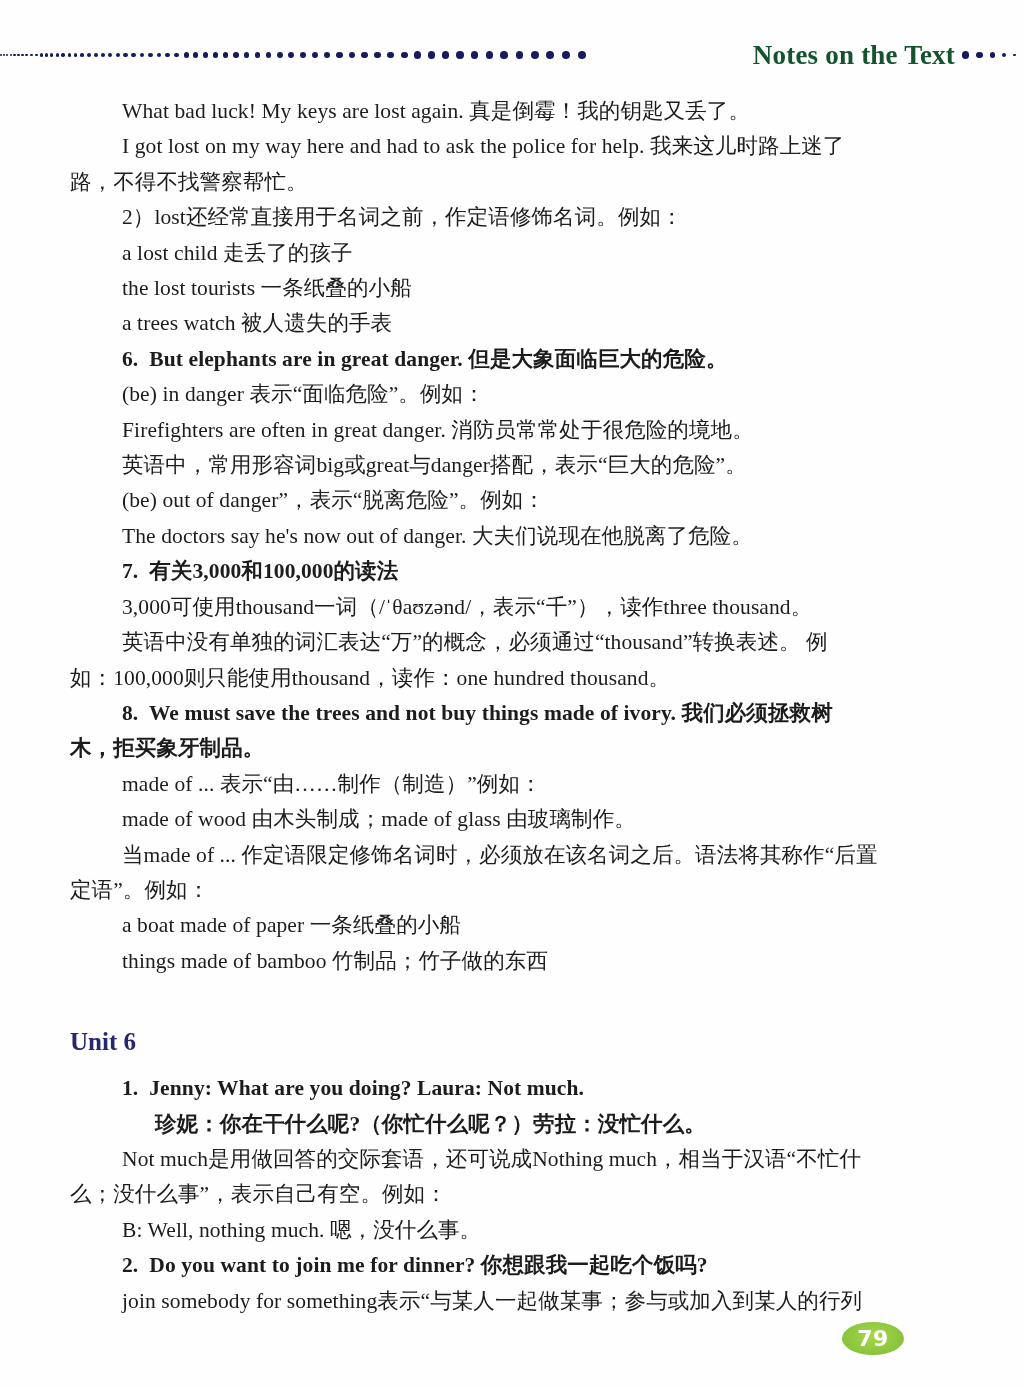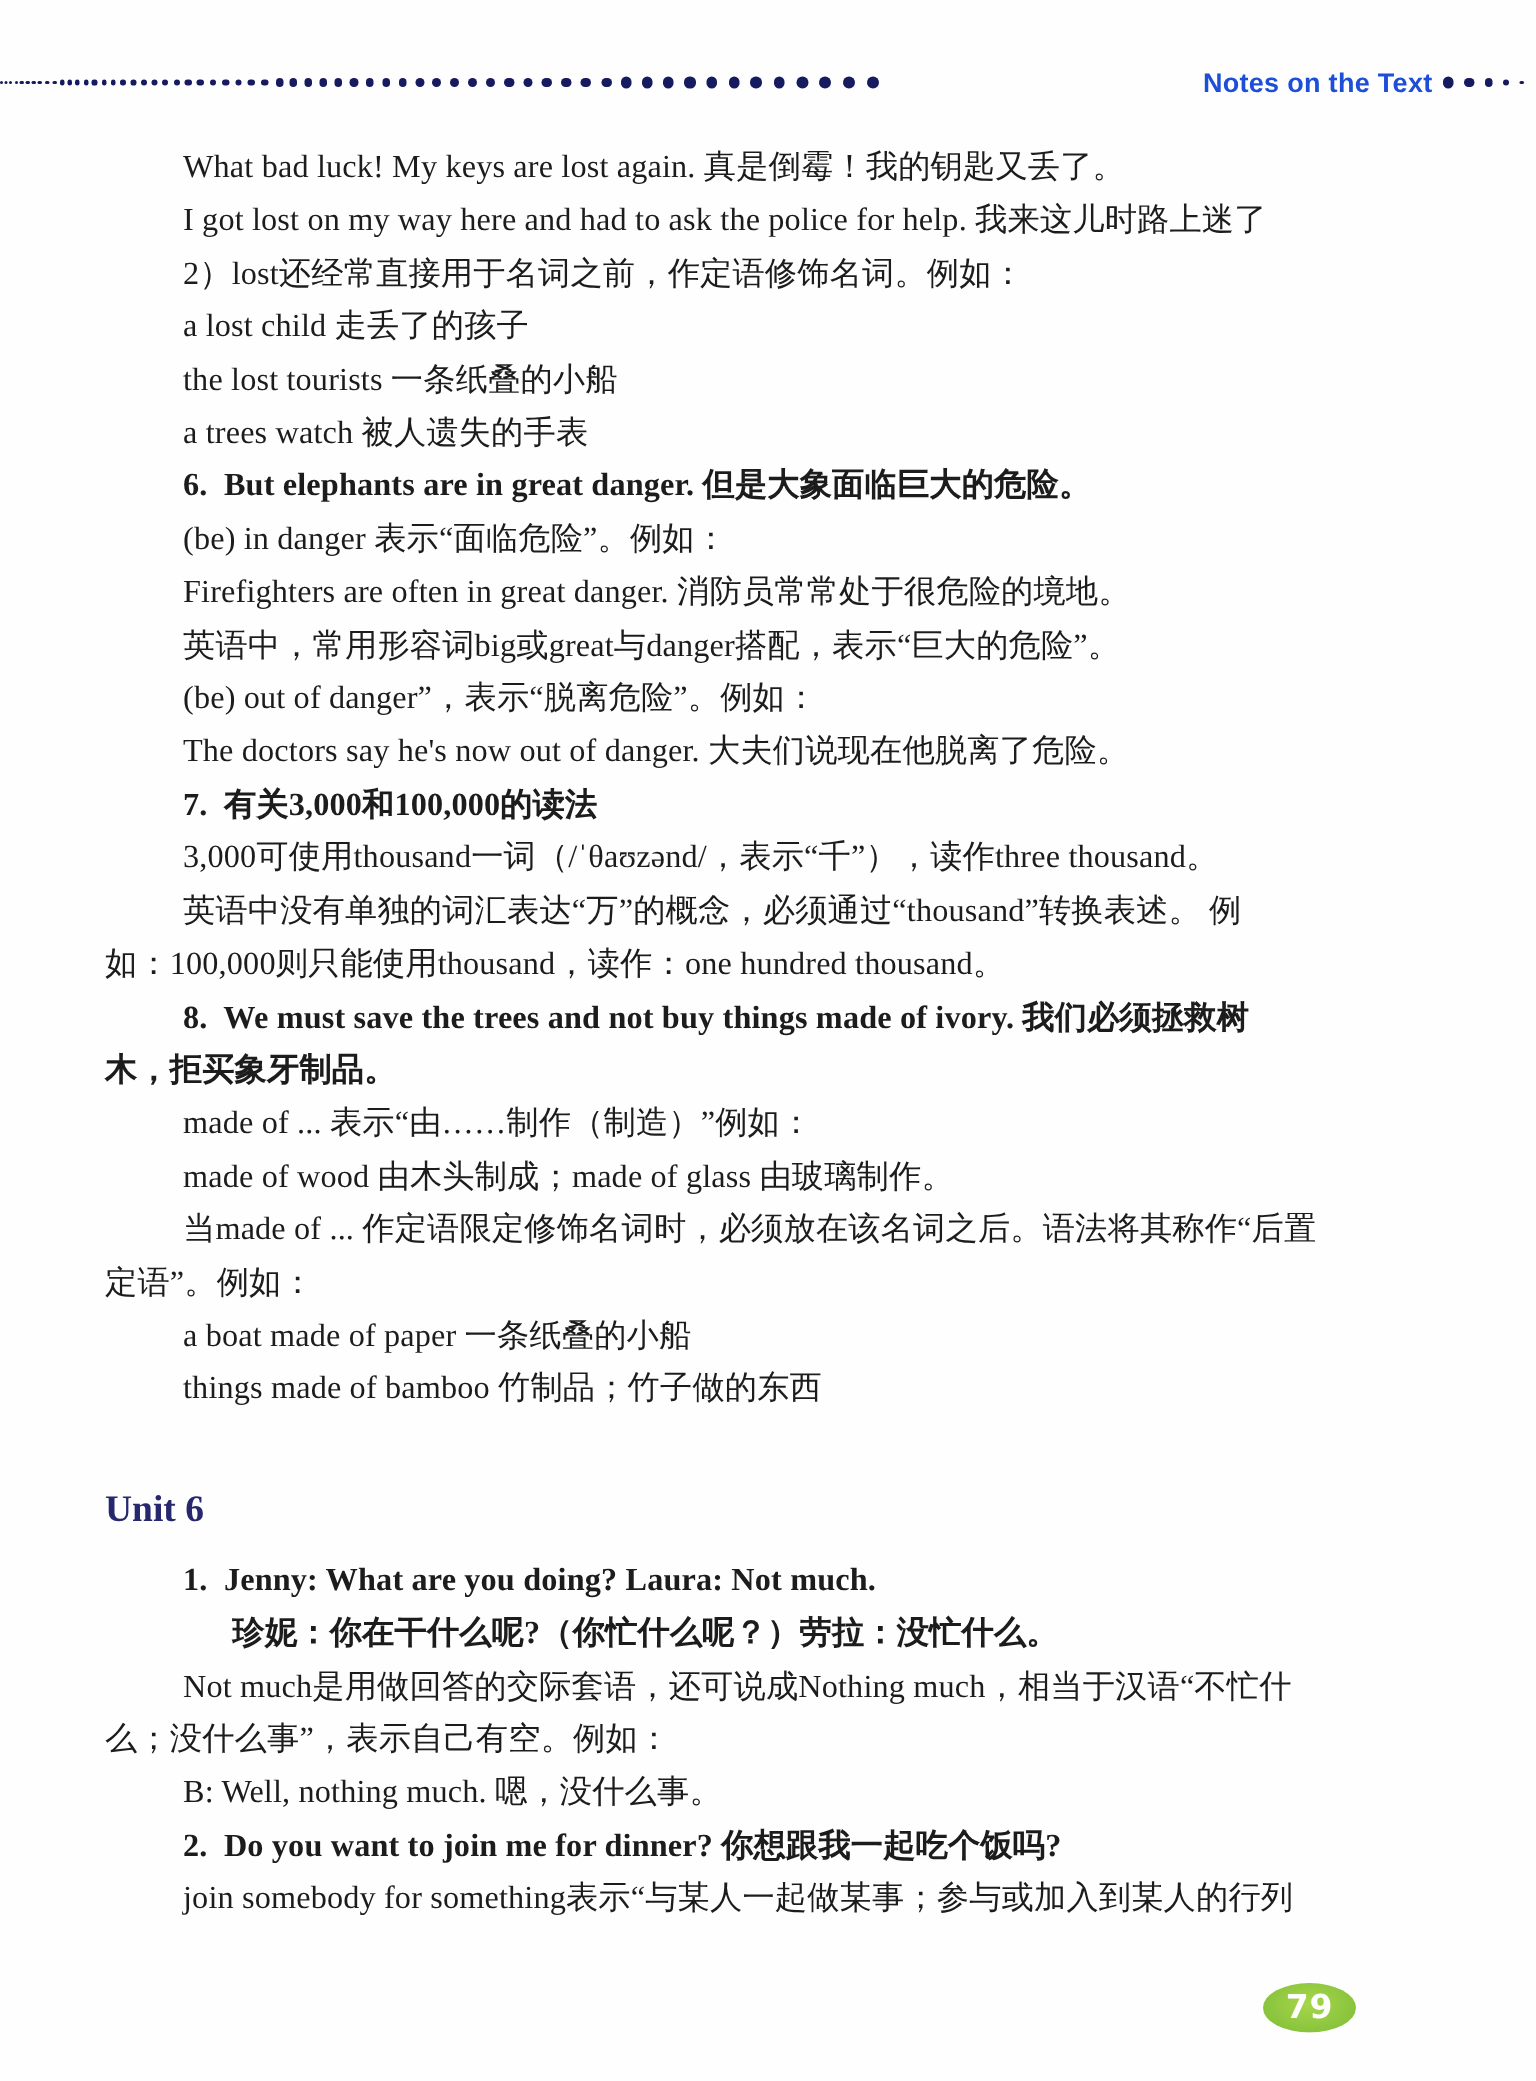--- a/index.html
+++ b/index.html
@@ -41,25 +41,25 @@
     align-items: center;
     overflow: hidden;
   }
   .dot-rail i {
     display: block;
     background: #161a5e;
     border-radius: 50%;
     flex: 0 0 auto;
   }
   .header-title {
-    font-family: Liberation Sans, sans-serif;
+    font-family: Liberation Serif, serif;
     font-weight: bold;
-    font-size: 18px;
+    font-size: 27px;
     letter-spacing: .2px;
-    color: #1d4ed8;
+    color: #14532d;
     padding: 0 7px 0 10px;
     white-space: nowrap;
     line-height: 1;
   }
   .dot-rail.trail {
     flex: 0 0 62px;
   }
 
   
   .content {
@@ -194,20 +194,21 @@
         <i style="width: 5.4px; height: 5.4px; margin-right: 7px; background: rgb(22, 26, 94);"></i>
         <i style="width: 4.2px; height: 4.2px; margin-right: 7px; background: rgb(22, 26, 94);"></i>
         <i style="width: 2.6px; height: 2.6px; margin-right: 7px; background: rgb(22, 26, 94);"></i>
       </div>
   </div>
 
   <div class="content">
 
     <div class="line ind">What bad luck! My keys are lost again. 真是倒霉！我的钥匙又丢了。</div>
     <div class="line ind">I got lost on my way here and had to ask the police for help. 我来这儿时路上迷了</div>
+    <div class="line flush">路，不得不找警察帮忙。</div>
     <div class="line ind">2）lost还经常直接用于名词之前，作定语修饰名词。例如：</div>
     <div class="line ind">a lost child 走丢了的孩子</div>
     <div class="line ind">the lost tourists 一条纸叠的小船</div>
     <div class="line ind">a trees watch 被人遗失的手表</div>
 
     <div class="line ind b">6.  But elephants are in great danger. 但是大象面临巨大的危险。</div>
     <div class="line ind">(be) in danger 表示“面临危险”。例如：</div>
     <div class="line ind">Firefighters are often in great danger. 消防员常常处于很危险的境地。</div>
     <div class="line ind">英语中，常用形容词big或great与danger搭配，表示“巨大的危险”。</div>
     <div class="line ind">(be) out of danger”，表示“脱离危险”。例如：</div>

